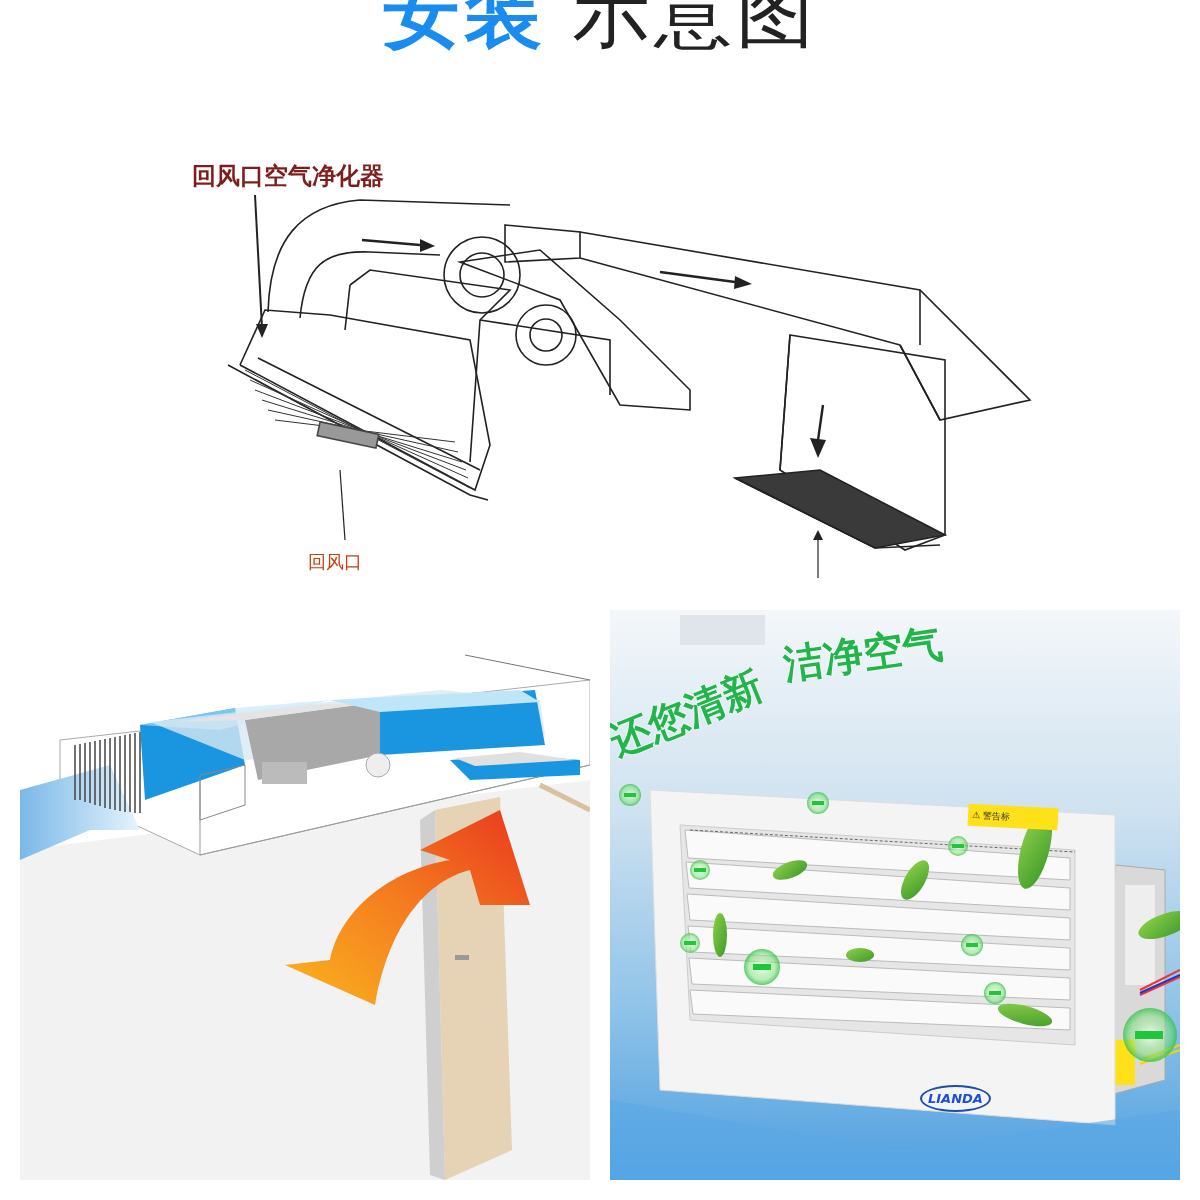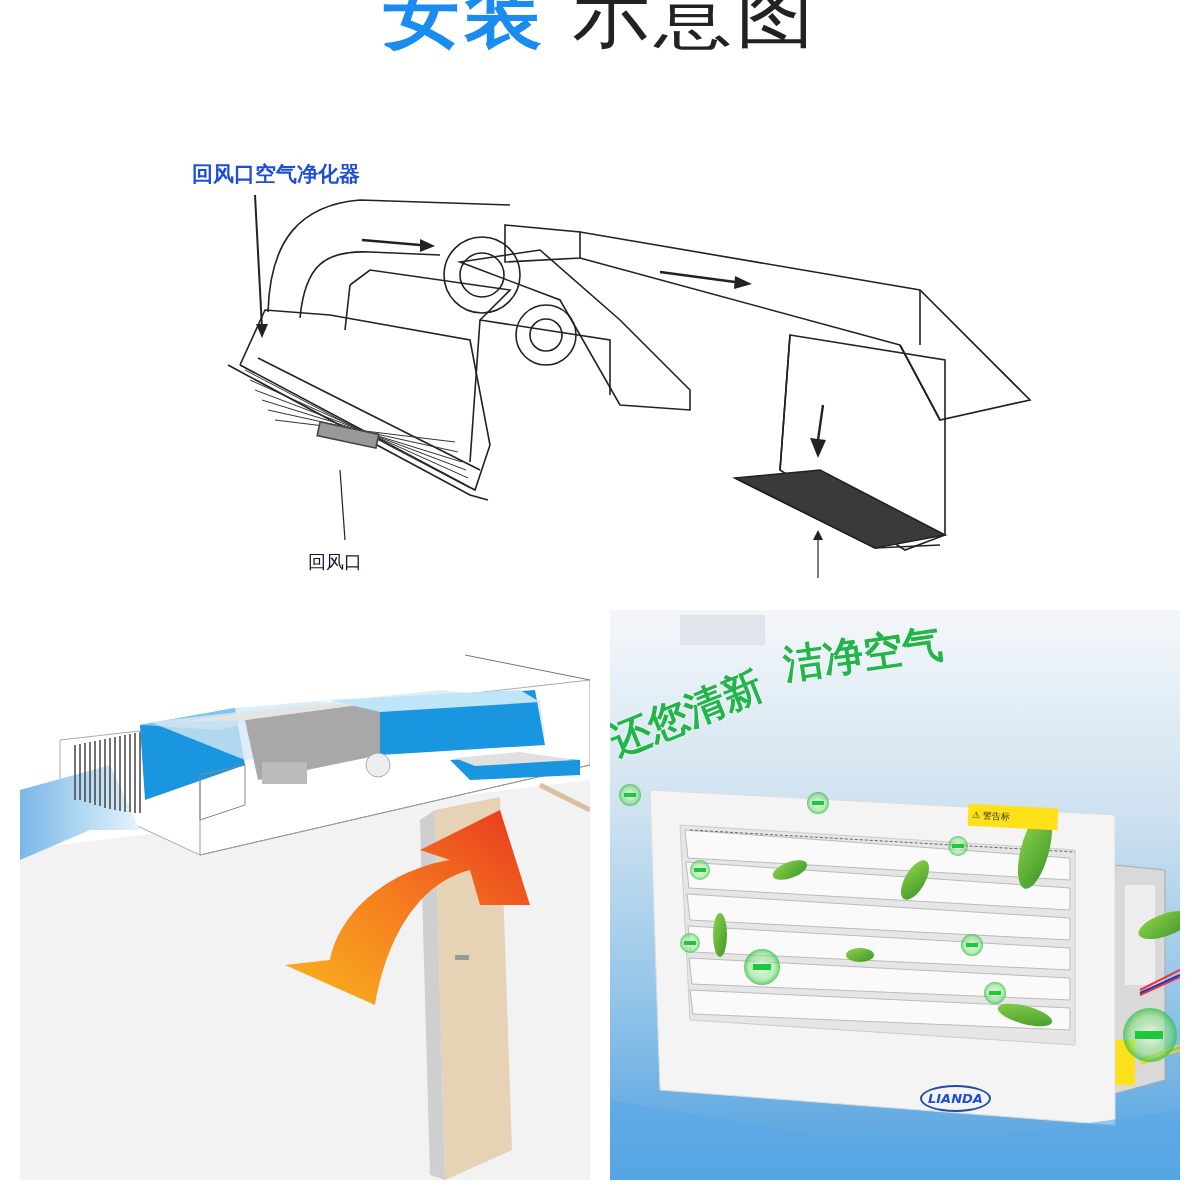--- a/index.html
+++ b/index.html
@@ -5,22 +5,22 @@
   html,body{margin:0;padding:0;background:#fff;}
   body{width:1200px;height:1200px;position:relative;overflow:hidden;font-family:"DejaVu Sans",sans-serif;}
   .title{position:absolute;left:0;top:-28px;width:1200px;text-align:center;font-size:78px;letter-spacing:4px;line-height:80px;white-space:nowrap;}
   .title .blue{color:#1a8cf0;font-weight:bold;}
   .title .dark{color:#222;font-weight:normal;margin-left:26px;}
   .panel{position:absolute;overflow:hidden;}
   #diagram{left:150px;top:140px;width:920px;height:450px;}
   #illus{left:20px;top:600px;width:570px;height:580px;background:#fff;}
   #photo{left:610px;top:610px;width:570px;height:570px;}
   .lbl{position:absolute;font-family:"DejaVu Sans",sans-serif;white-space:nowrap;}
-  .lbl-main{left:42px;top:20px;font-size:21px;font-weight:bold;color:#1d4ed8;}
-  .lbl-ret{left:158px;top:410px;font-size:18px;color:#0f172a;}
+  .lbl-main{left:42px;top:20px;font-size:24px;font-weight:bold;color:#7f1d1d;}
+  .lbl-ret{left:158px;top:410px;font-size:18px;color:#c2410c;}
   .slogan{position:absolute;color:#22b54a;font-size:40px;font-weight:bold;white-space:nowrap;text-shadow:0 0 2px #fff,0 0 2px #fff;}
   .s1{left:-8px;top:108px;transform:rotate(-22deg);transform-origin:left top;}
   .s2{left:170px;top:28px;transform:rotate(-8deg);transform-origin:left top;}
   .warn{position:absolute;left:358px;top:196px;width:86px;height:22px;background:#ffe11a;font-size:9px;color:#333;line-height:22px;padding-left:4px;transform:rotate(3deg);}
   .logo{position:absolute;left:310px;top:475px;font-size:13px;font-weight:bold;color:#1d4ed8;font-style:italic;border:2px solid #1f4da8;border-radius:50%;padding:4px 6px;}
 </style>
 </head>
 <body>
 
 <div class="title">

